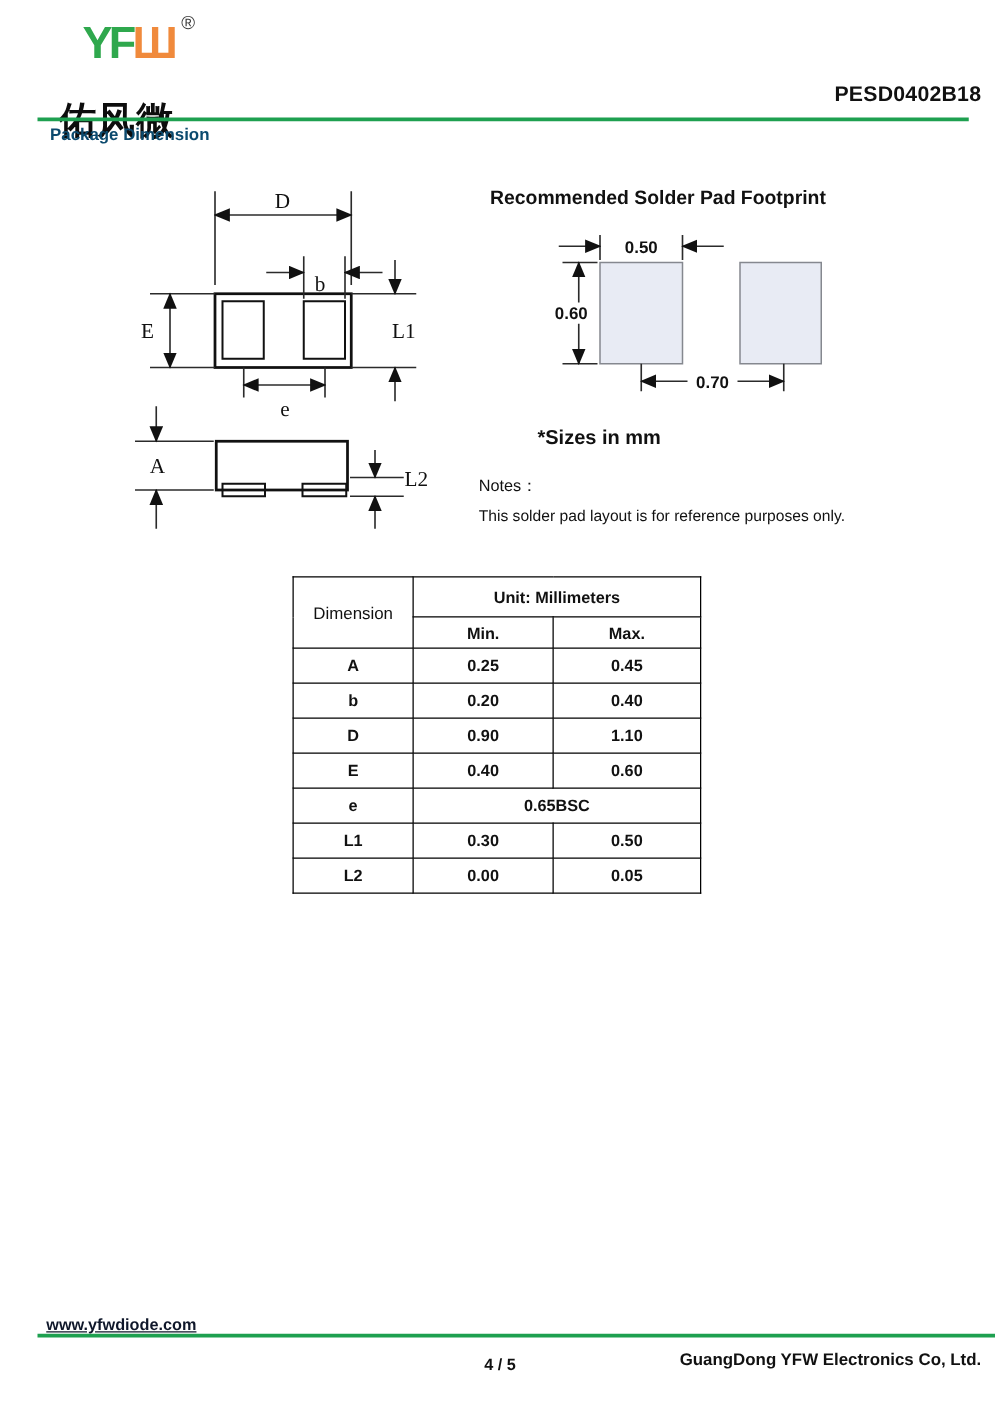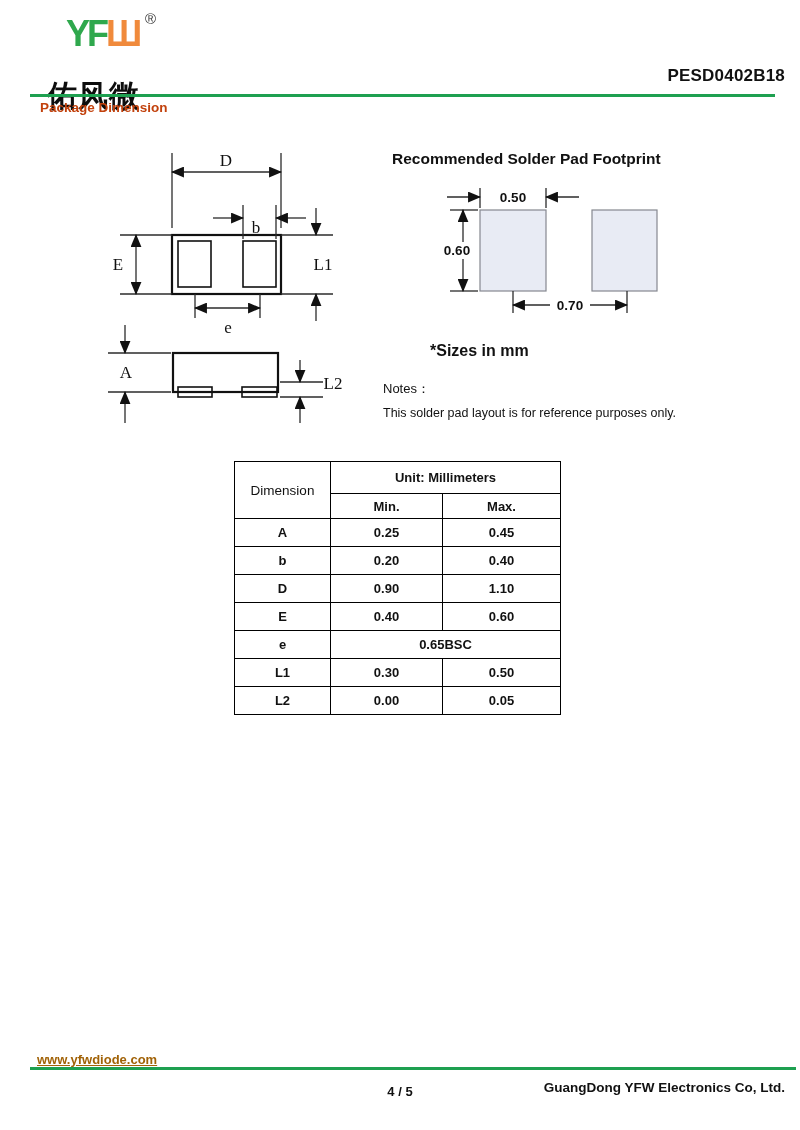--- a/index.html
+++ b/index.html
@@ -9,21 +9,21 @@
   .abs { position:absolute; }
 
   
   .logo-main { left:66px; top:16px; font-size:36px; line-height:1; font-weight:bold; letter-spacing:-3px; }
   .logo-yf { color:#2FA84D; }
   .logo-w  { color:#F08A3C; }
   .logo-reg { left:145px; top:10px; font-size:15px; color:#3a3a3a; font-weight:normal; }
   .logo-cn { left:47px; top:76px; font-size:30px; font-weight:bold; letter-spacing:1px; color:#0d0d0d; }
   .part-number { right:15px; top:66px; font-size:17px; font-weight:bold; letter-spacing:0.2px; }
   .rule-top { left:30px; top:94px; width:745px; height:3px; background:#1EA050; }
-  .section-title { left:40px; top:100px; font-size:13.5px; font-weight:bold; color:#c2410c; }
+  .section-title { left:40px; top:100px; font-size:13.5px; font-weight:bold; color:#0c4a6e; }
 
   
   .pkg-svg { left:95px; top:140px; }
   .fp-title { left:392px; top:150px; font-size:15.5px; font-weight:bold; }
   .fp-svg { left:430px; top:180px; }
   .fp-sizes { left:430px; top:342px; width:250px; text-align:left; font-size:16px; font-weight:bold; }
   .notes-label { left:383px; top:380px; font-size:13px;text-align:center; }
   .notes-text  { left:383px; top:406px; font-size:12.5px; }
 
   svg text.dimletter { font-family:"Liberation Serif", serif; font-size:17px; fill:#111; }
@@ -38,21 +38,21 @@
   .dim-table .c1 { width:96px; }
   .dim-table .c2 { width:112px; }
   .dim-table .c3 { width:118px; }
   .dim-table .hdr1 { height:32px; font-size:13.5px; }
   .dim-table .hdr2 { height:25px; font-size:13.5px; }
   .dim-table .drow { height:28px; }
   .dim-table .dimension-head { font-weight:normal; font-size:13.5px; }
 
   
   .rule-bottom { left:30px; top:1067px; width:766px; height:3px; background:#1EA050; }
-  .footer-website { left:37px; top:1052px; font-size:13px; font-weight:bold; color:#a16207; text-decoration:underline; cursor:pointer; }
+  .footer-website { left:37px; top:1052px; font-size:13px; font-weight:bold; color:#0f172a; text-decoration:underline; cursor:pointer; }
   .footer-page { left:0; top:1084px; width:800px; text-align:center; font-size:13px; font-weight:bold; }
   .footer-company { right:15px; top:1080px; font-size:13.5px; font-weight:bold; }
 </style>
 </head>
 <body>
 
 <div class="abs logo-main">
   <span class="logo-yf">YF</span><span class="logo-w">Ш</span>
 </div>
 <div class="abs logo-reg">®</div>

